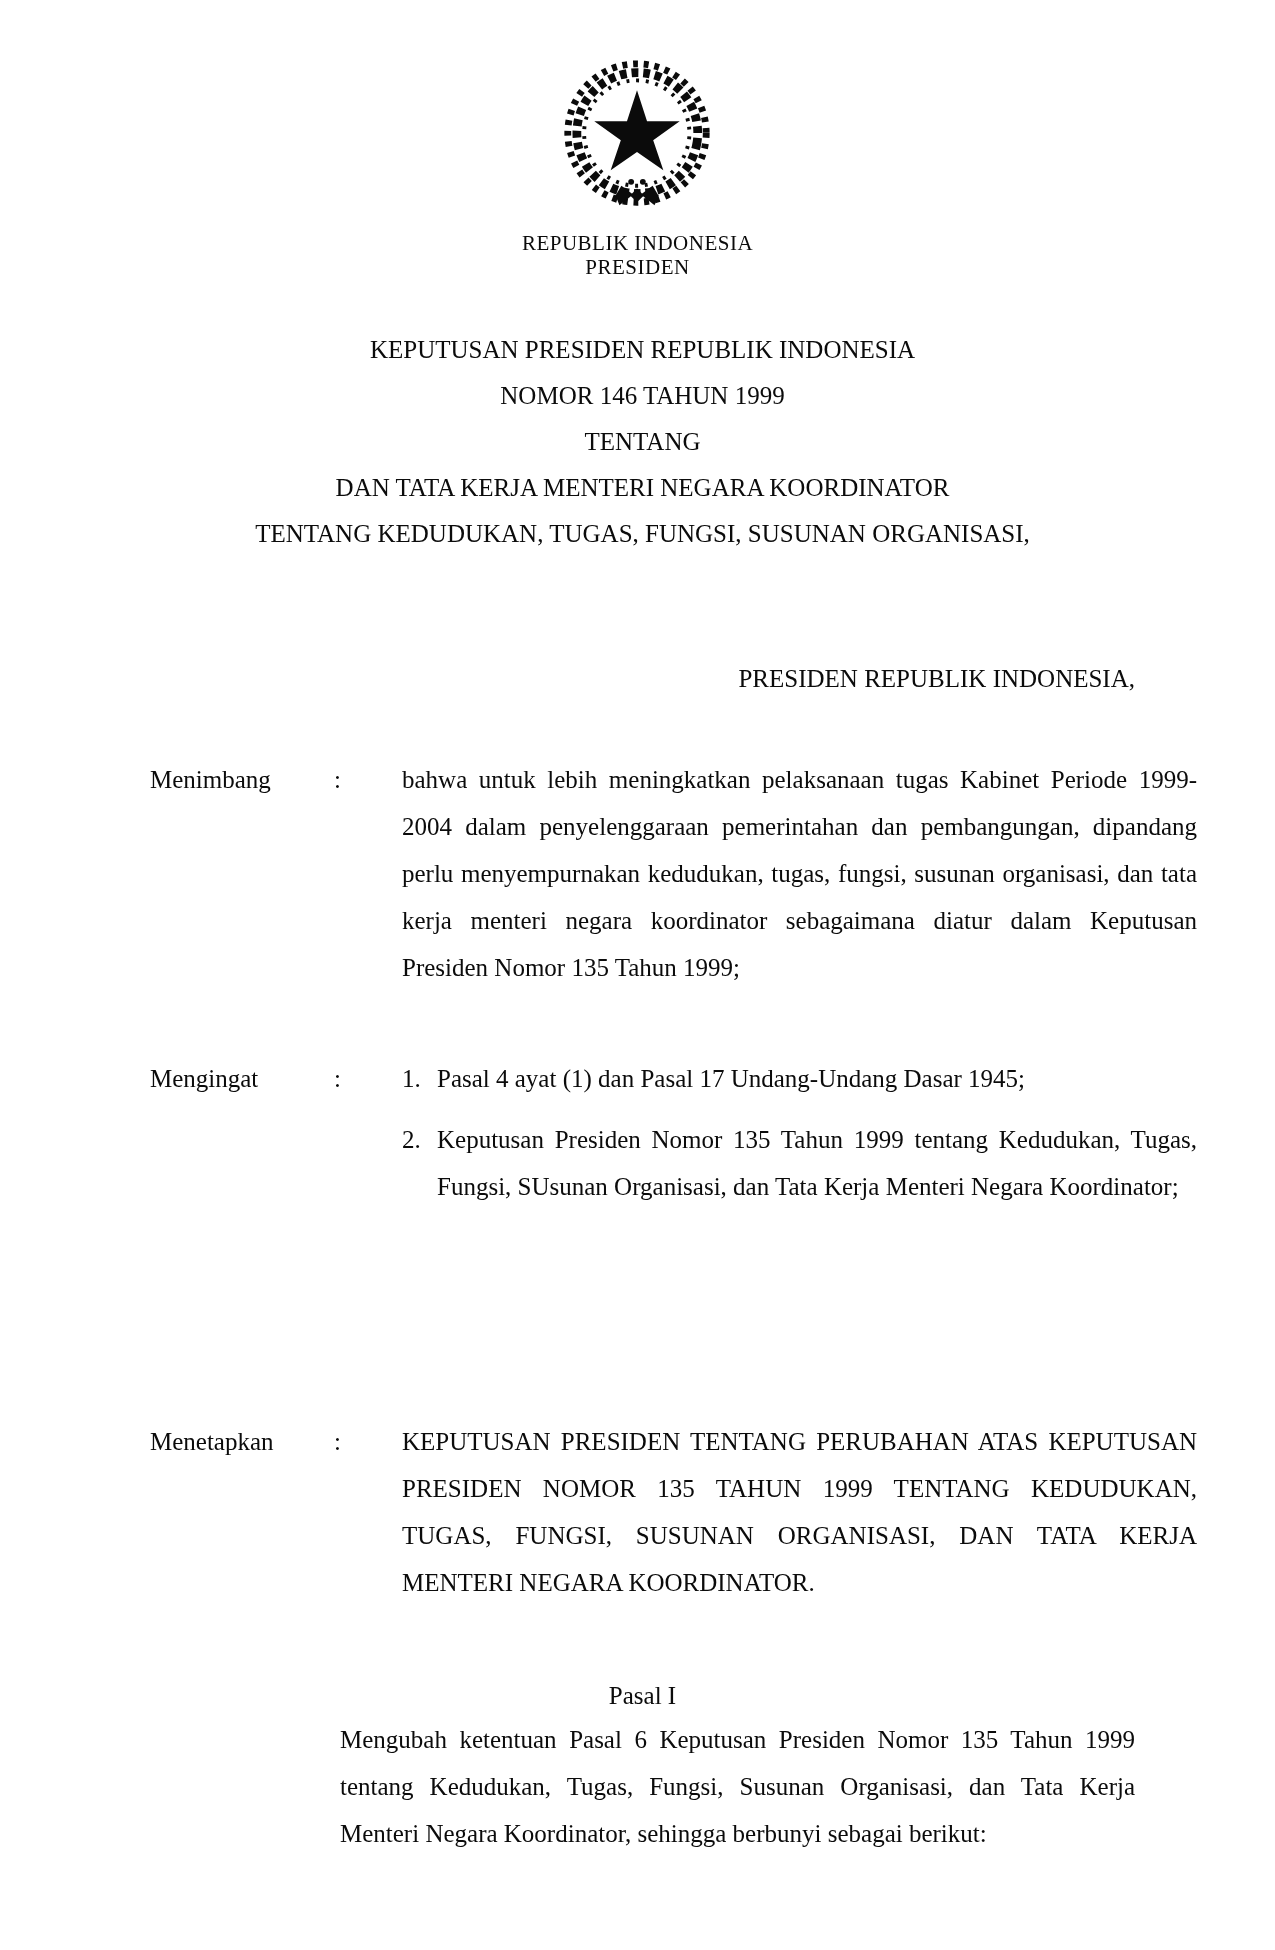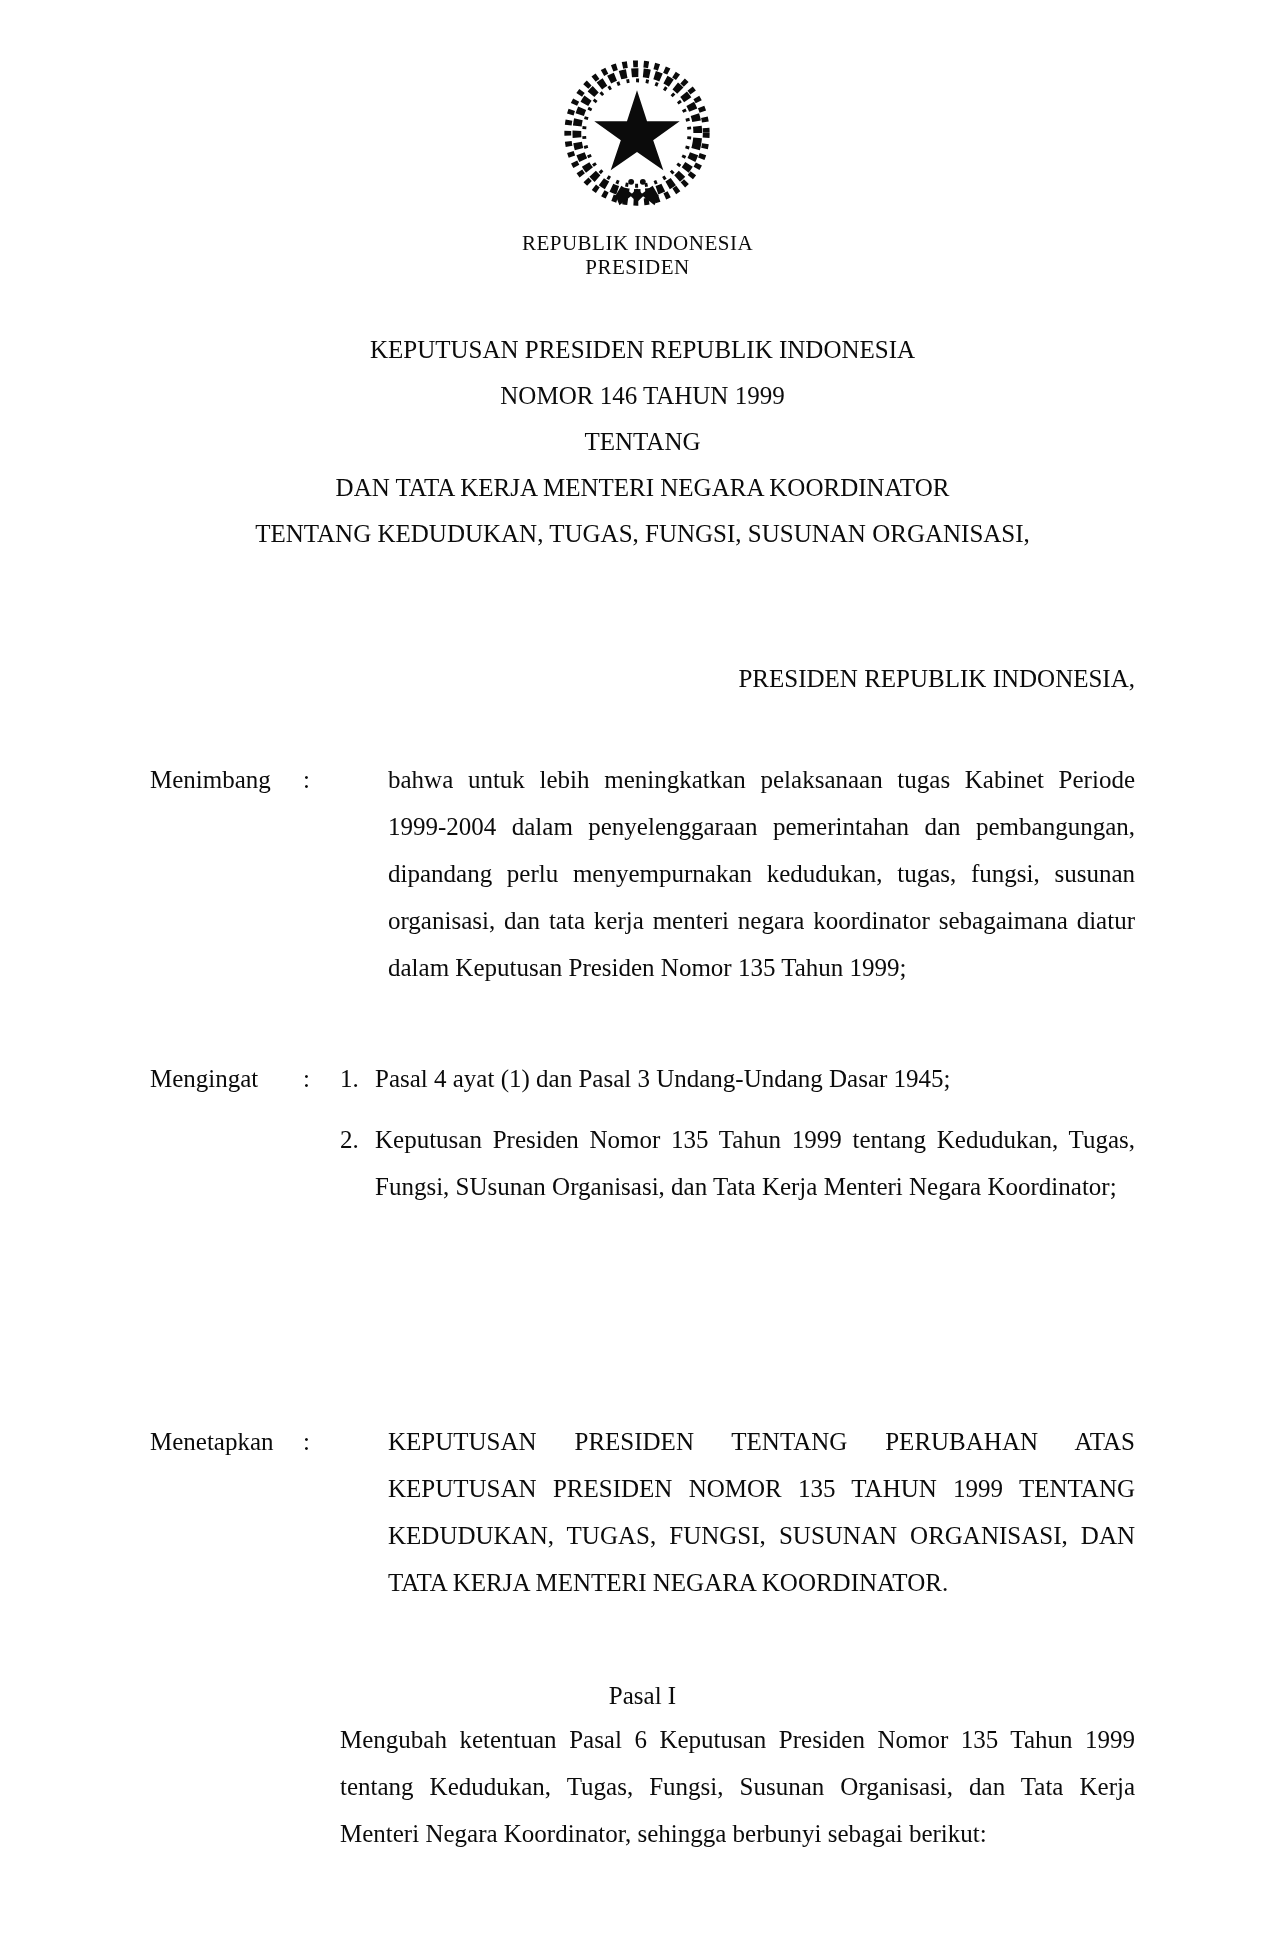--- a/index.html
+++ b/index.html
@@ -56,22 +56,23 @@
   }
   .section {
     position: absolute;
     left: 150px;
     width: 985px;
     display: grid;
     grid-template-columns: 153px 37px 795px;
     font-size: 25px;
     line-height: 47px;
     align-items: start;
+    gap: 31px;
   }
-  .section .bod { text-align: justify; margin-left: 48px; }
+  .section .bod { text-align: justify; }
   .sec-menimbang { top: 756px; }
   .sec-mengingat { top: 1055px; }
   .sec-menetapkan { top: 1418px; }
   .list-item {
     display: grid;
     grid-template-columns: 35px 760px;
   }
   .list-item + .list-item { margin-top: 14px; }
   .list-item .itxt { text-align: justify; }
   .heading {
@@ -136,21 +137,21 @@
     <div class="col">:</div>
     <div class="bod">bahwa untuk lebih meningkatkan pelaksanaan tugas Kabinet Periode 1999-2004 dalam penyelenggaraan pemerintahan dan pembangungan, dipandang perlu menyempurnakan kedudukan, tugas, fungsi, susunan organisasi, dan tata kerja menteri negara koordinator sebagaimana diatur dalam Keputusan Presiden Nomor 135 Tahun 1999;</div>
   </div>
 
   <div class="section sec-mengingat">
     <div class="lbl">Mengingat</div>
     <div class="col">:</div>
     <div class="bod-list">
       <div class="list-item">
         <div class="num">1.</div>
-        <div class="itxt">Pasal 4 ayat (1) dan Pasal 3 Undang-Undang Dasar 1945;</div>
+        <div class="itxt">Pasal 4 ayat (1) dan Pasal 17 Undang-Undang Dasar 1945;</div>
       </div>
       <div class="list-item">
         <div class="num">2.</div>
         <div class="itxt">Keputusan Presiden Nomor 135 Tahun 1999 tentang Kedudukan, Tugas, Fungsi, SUsunan Organisasi, dan Tata Kerja Menteri Negara Koordinator;</div>
       </div>
     </div>
   </div>
 
 
   <div class="section sec-menetapkan">

